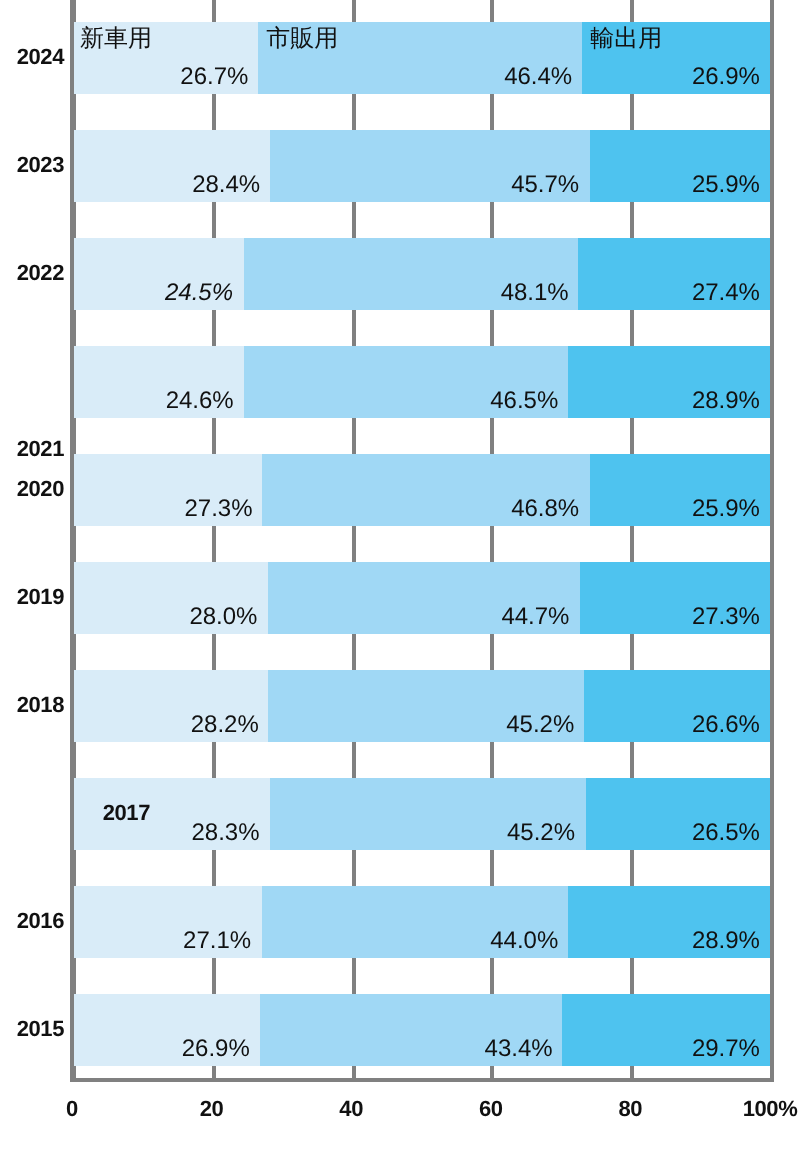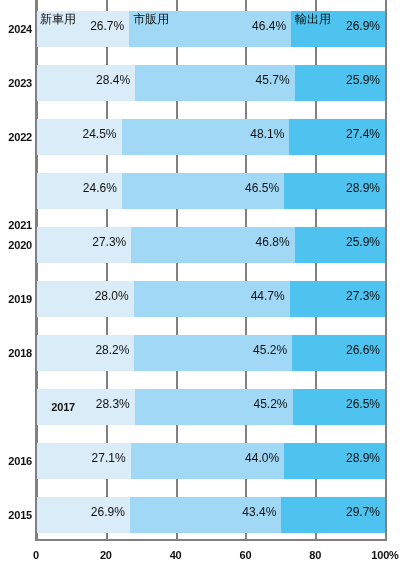--- a/index.html
+++ b/index.html
@@ -55,21 +55,21 @@
     position:absolute;
     top:0; height:36px;
     box-sizing:border-box;
     display:flex;
     align-items:flex-end;
     justify-content:flex-end;
   }
   .seg-label{
     font-size:12px;
     color:#111111;
-    padding:0 5px 15px 0;
+    padding:0 5px 3px 0;
     white-space:nowrap;
     line-height:1;
   }
   .series-name{
     position:absolute;
     top:2px; left:4px;
     font-size:12px;
     color:#111111;
     white-space:nowrap;
     line-height:1.1;
@@ -119,21 +119,21 @@
             <span class="seg-label">28.4%</span>
           </div>
           <div class="bar" style="left: 99.116px; width: 159.493px; background: rgb(160, 216, 245);">
             <span class="seg-label">45.7%</span>
           </div>
           <div class="bar" style="left: 258.609px; width: 90.391px; background: rgb(78, 195, 239);">
             <span class="seg-label">25.9%</span>
           </div>
         </div>
         <div class="row" style="top: 119px;">
-          <div class="bar" style="left: 0px; width: 85.505px; background: rgb(217, 236, 248);">
+          <div class="bar" style="left: 0px; width: 85.505px; background: rgb(217, 236, 248); font-style: italic;">
             <span class="seg-label">24.5%</span>
           </div>
           <div class="bar" style="left: 85.505px; width: 167.869px; background: rgb(160, 216, 245);">
             <span class="seg-label">48.1%</span>
           </div>
           <div class="bar" style="left: 253.374px; width: 95.626px; background: rgb(78, 195, 239);">
             <span class="seg-label">27.4%</span>
           </div>
         </div>
         <div class="row" style="top: 173px;">

